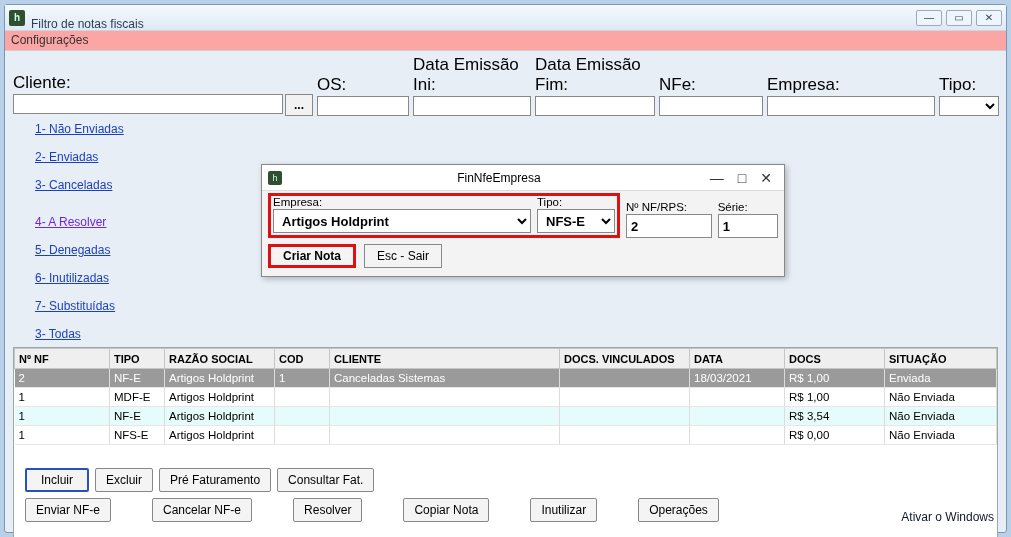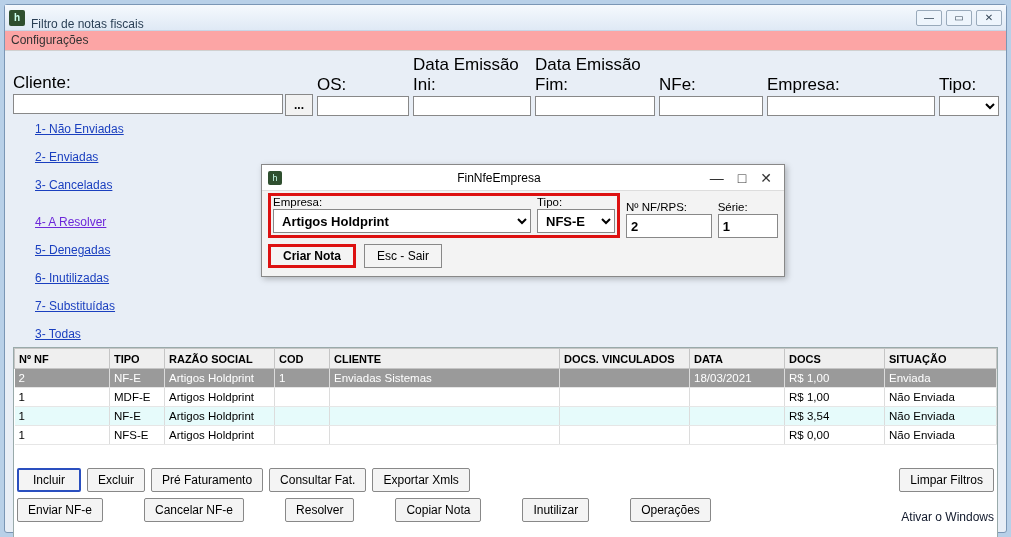--- a/index.html
+++ b/index.html
@@ -20,21 +20,21 @@
 .dots { width: 28px; height: 22px; border: 1px solid #888; background: #f2f2f2; display: flex; align-items: center; justify-content: center; font-weight: bold; }
 .tabs { display: flex; gap: 14px; padding: 4px 16px 6px 30px; flex-direction: column; }
 .tab { color: #1a3fbf; text-decoration: underline; cursor: pointer; white-space: nowrap; }
 .tab.red { color: #6d28d9; margin-top: 9px; }
 .table-wrap { margin: 0 8px; border: 1px solid #9aa; background: #fff; height: 308px; overflow: hidden; }
 table { width: 100%; border-collapse: collapse; }
 th { background: #efefef; border: 1px solid #c5c5c5; text-align: left; padding: 2px 4px; font-weight: bold; font-size: 11px; height: 20px; }
 td { border-right: 1px solid #dcdcdc; border-bottom: 1px solid #e6e6e6; padding: 2px 4px; font-size: 11.5px; height: 19px; overflow: hidden; white-space: nowrap; }
 tr.sel td { background: #9a9a9a; color: #fff; }
 tr.hl td { background: #e6fbfb; }
-.btnrow { position: absolute; left: 0; right: 0; display: flex; gap: 6px; padding: 4px 12px; }
+.btnrow { position: absolute; left: 0; right: 0; display: flex; gap: 6px; padding: 4px 20px; }
 .btnrow.r1 { bottom: 36px; }
 .btnrow.r2 { bottom: 6px; gap: 41px; }
 .btn { height: 24px; padding: 0 10px; border: 1px solid #888; background: #f4f4f4; border-radius: 2px; display: flex; align-items: center; cursor: default; }
 .btn.primary { border: 2px solid #2a4fbf; padding: 0 14px; font-weight: normal; }
 .spacer { flex: 1; }
 .watermark { position: absolute; right: 12px; bottom: 8px; color: #0f172a; font-size: 13px; }
 
 
 .dialog { position: absolute; left: 256px; top: 159px; width: 524px; background: #f3f3f3; border: 1px solid #888; box-shadow: 2px 2px 6px rgba(0,0,0,.25); }
 .dlg-title { height: 26px; display: flex; align-items: center; padding: 0 6px; background: #fff; border-bottom: 1px solid #ddd; }
@@ -139,21 +139,21 @@
           <th>DOCS</th>
           <th>SITUAÇÃO</th>
         </tr>
       </thead>
       <tbody id="tbody">
           <tr class="sel">
             <td>2</td>
             <td>NF-E</td>
             <td>Artigos Holdprint</td>
             <td>1</td>
-            <td>Enviadas Sistemas</td>
+            <td>Canceladas Sistemas</td>
             <td></td>
             <td>18/03/2021</td>
             <td>R$ 1,00</td>
             <td>Enviada</td>
           </tr>
           <tr>
             <td>1</td>
             <td>MDF-E</td>
             <td>Artigos Holdprint</td>
             <td></td>
@@ -187,23 +187,21 @@
           </tr>
         </tbody>
     </table>
   </div>
 
   <div class="btnrow r1">
     <div class="btn primary">Incluir</div>
     <div class="btn">Excluir</div>
     <div class="btn">Pré Faturamento</div>
     <div class="btn">Consultar Fat.</div>
-    <div class="btn">Exportar Xmls</div>
     <div class="spacer"></div>
-    <div class="btn">Limpar Filtros</div>
   </div>
   <div class="btnrow r2">
     <div class="btn">Enviar NF-e</div>
     <div class="btn">Cancelar NF-e</div>
     <div class="btn">Resolver</div>
     <div class="btn">Copiar Nota</div>
     <div class="btn">Inutilizar</div>
     <div class="btn">Operações</div>
   </div>
 

